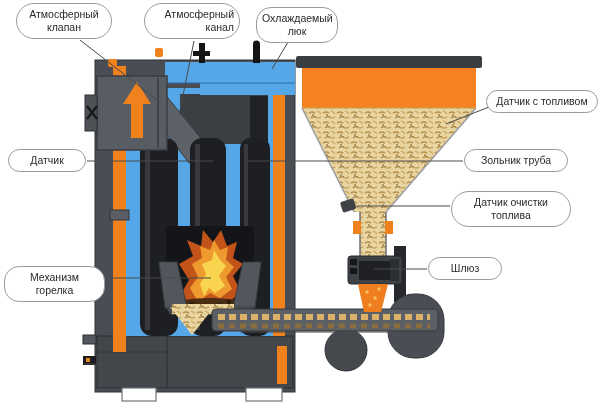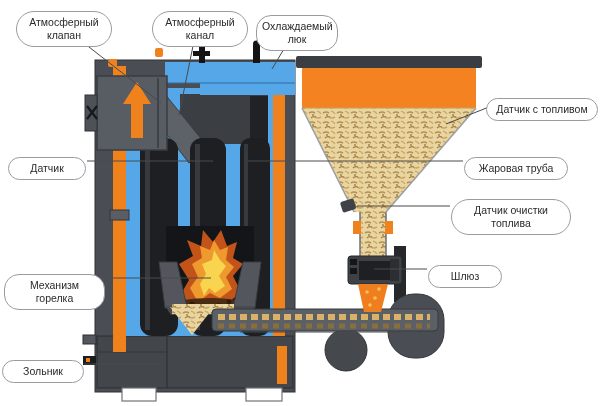--- a/index.html
+++ b/index.html
@@ -13,21 +13,20 @@
     background:#ffffff;
     border:1px solid #979ca1;
     border-radius:15px;
     color:#2a2a2a;
     font-size:10.5px;
     line-height:1.25;
     text-align:center;
     padding:4px 5px;
     box-sizing:border-box;
     z-index:5;
-    margin-top:8px;
   }
 </style>
 </head>
 <body>
 
 <div id="stage">
 
   <svg id="diagram-svg" width="600" height="406" viewBox="0 0 600 406">
     <defs>
       <pattern id="pel" width="14" height="10" patternUnits="userSpaceOnUse">
@@ -167,23 +166,22 @@
       <line x1="463" y1="161" x2="248" y2="161"></line>
       <line x1="450" y1="206" x2="357" y2="206"></line>
       <line x1="427" y1="269" x2="374" y2="269"></line>
       <line x1="105" y1="278" x2="211" y2="278"></line>
       <line x1="417" y1="332" x2="240" y2="332"></line>
       <line x1="84" y1="364" x2="162" y2="364"></line>
     </g>
   </svg>
 
   <div class="callout" style="left:16px;  top:3px;   width:96px;  border-radius:18px;">Атмосферный клапан</div>
-  <div class="callout" style="left:152px; top:3px;   width:96px;  border-radius:18px;">Атмосферный канал</div>
+  <div class="callout" style="left:144px; top:3px;   width:96px;  border-radius:18px;text-align:right;">Атмосферный канал</div>
   <div class="callout" style="left:256px; top:7px;   width:82px;">Охлаждаемый люк</div>
   <div class="callout" style="left:486px; top:90px;  width:112px;">Датчик с топливом</div>
   <div class="callout" style="left:8px;   top:149px; width:78px;">Датчик</div>
-  <div class="callout" style="left:464px; top:149px; width:104px;">Жаровая труба</div>
+  <div class="callout" style="left:464px; top:149px; width:104px;">Зольник труба</div>
   <div class="callout" style="left:451px; top:191px; width:120px; border-radius:18px;">Датчик очистки топлива</div>
   <div class="callout" style="left:428px; top:257px; width:74px;">Шлюз</div>
   <div class="callout" style="left:4px;   top:266px; width:101px;">Механизм горелка</div>
-  <div class="callout" style="left:2px;   top:352px; width:82px;">Зольник</div>
 
 </div>
 
 </body></html>

